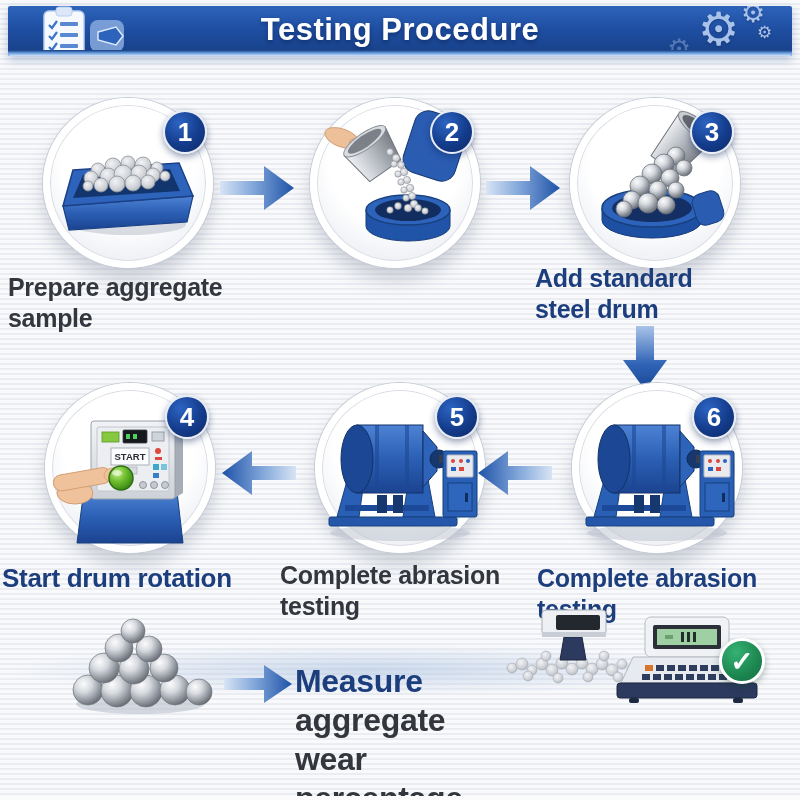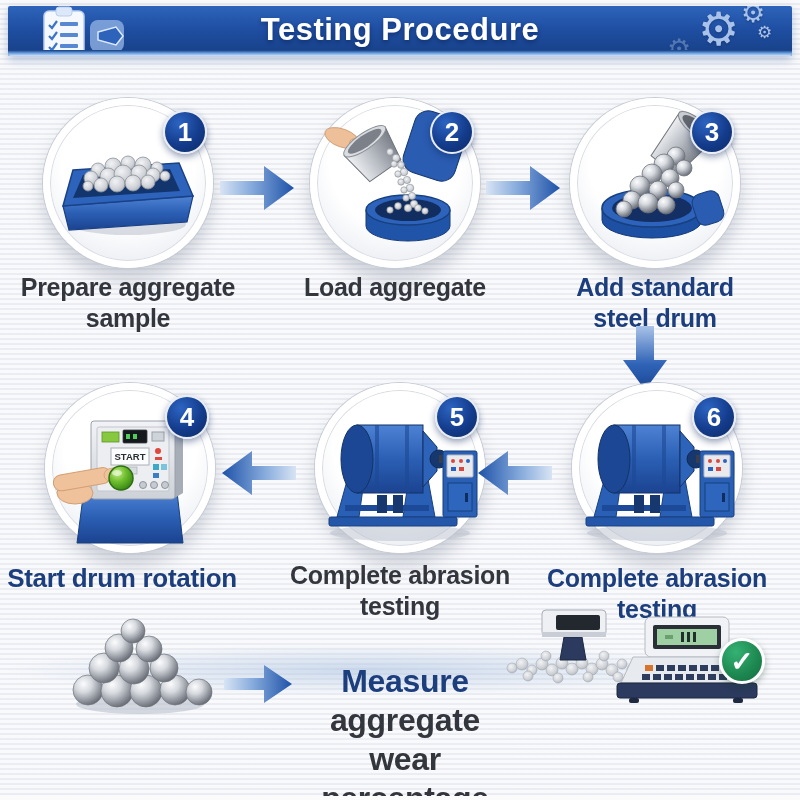--- a/index.html
+++ b/index.html
@@ -37,21 +37,21 @@
   .circ svg{position:absolute;left:50%;top:50%;transform:translate(-50%,-50%);overflow:visible;}
   .badge{
     position:absolute;width:44px;height:44px;border-radius:50%;box-sizing:border-box;
     background:radial-gradient(circle at 35% 28%, #2c64c2, #143c8c 55%, #0c2a66 100%);
     border:2px solid rgba(255,255,255,.9);
     color:#fff;font-size:26px;font-weight:bold;
     display:flex;align-items:center;justify-content:center;
     box-shadow:0 3px 7px rgba(15,40,90,.45);
   }
   
-  .cap{position:absolute;text-align:center;font-weight:bold;font-size:25px;line-height:1.22;letter-spacing:-.3px;}
+  .cap{position:absolute;text-align:left;font-weight:bold;font-size:25px;line-height:1.22;letter-spacing:-.3px;}
   .cap-dark{color:#33373d;}
   .cap-navy{color:#1c3e7d;}
   .arrow{position:absolute;}
   .band{
     position:absolute;left:0;top:638px;width:800px;height:64px;
     background:radial-gradient(58% 52% at 46% 50%, rgba(168,192,224,.55), rgba(168,192,224,0) 78%);
   }
   .check-badge{
     position:absolute;left:719px;top:638px;width:46px;height:46px;border-radius:50%;box-sizing:border-box;
     background:radial-gradient(circle at 35% 28%, #35b273, #1e8a52 55%, #126e41 100%);
@@ -226,23 +226,23 @@
           <circle cx="44" cy="101" r="8"></circle>
       </g>
     </svg>
   </div>
   <div class="badge" style="left:690px;top:110px">3</div>
 
   <div class="cap cap-dark" style="left:8px;top:272px;width:240px">
     <span>Prepare aggregate</span><br><span>sample</span>
   </div>
   <div class="cap cap-dark" style="left:275px;top:272px;width:240px">
-    <span>Load aggregate</span><br>
-  </div>
-  <div class="cap cap-navy" style="left:535px;top:272px;width:240px">
+    <br>
+  </div>
+  <div class="cap cap-navy" style="left:535px;top:263px;width:240px">
     <span>Add standard</span><br><span>steel drum</span>
   </div>
 
   <svg class="arrow" style="left:218px;top:162px" width="78" height="52" viewBox="0 0 78 52">
     <path d="M2 19 H46 V4 L76 26 L46 48 V33 H2 Z" fill="url(#gRight)"></path>
   </svg>
   <svg class="arrow" style="left:484px;top:162px" width="78" height="52" viewBox="0 0 78 52">
     <path d="M2 19 H46 V4 L76 26 L46 48 V33 H2 Z" fill="url(#gRight)"></path>
   </svg>
 

